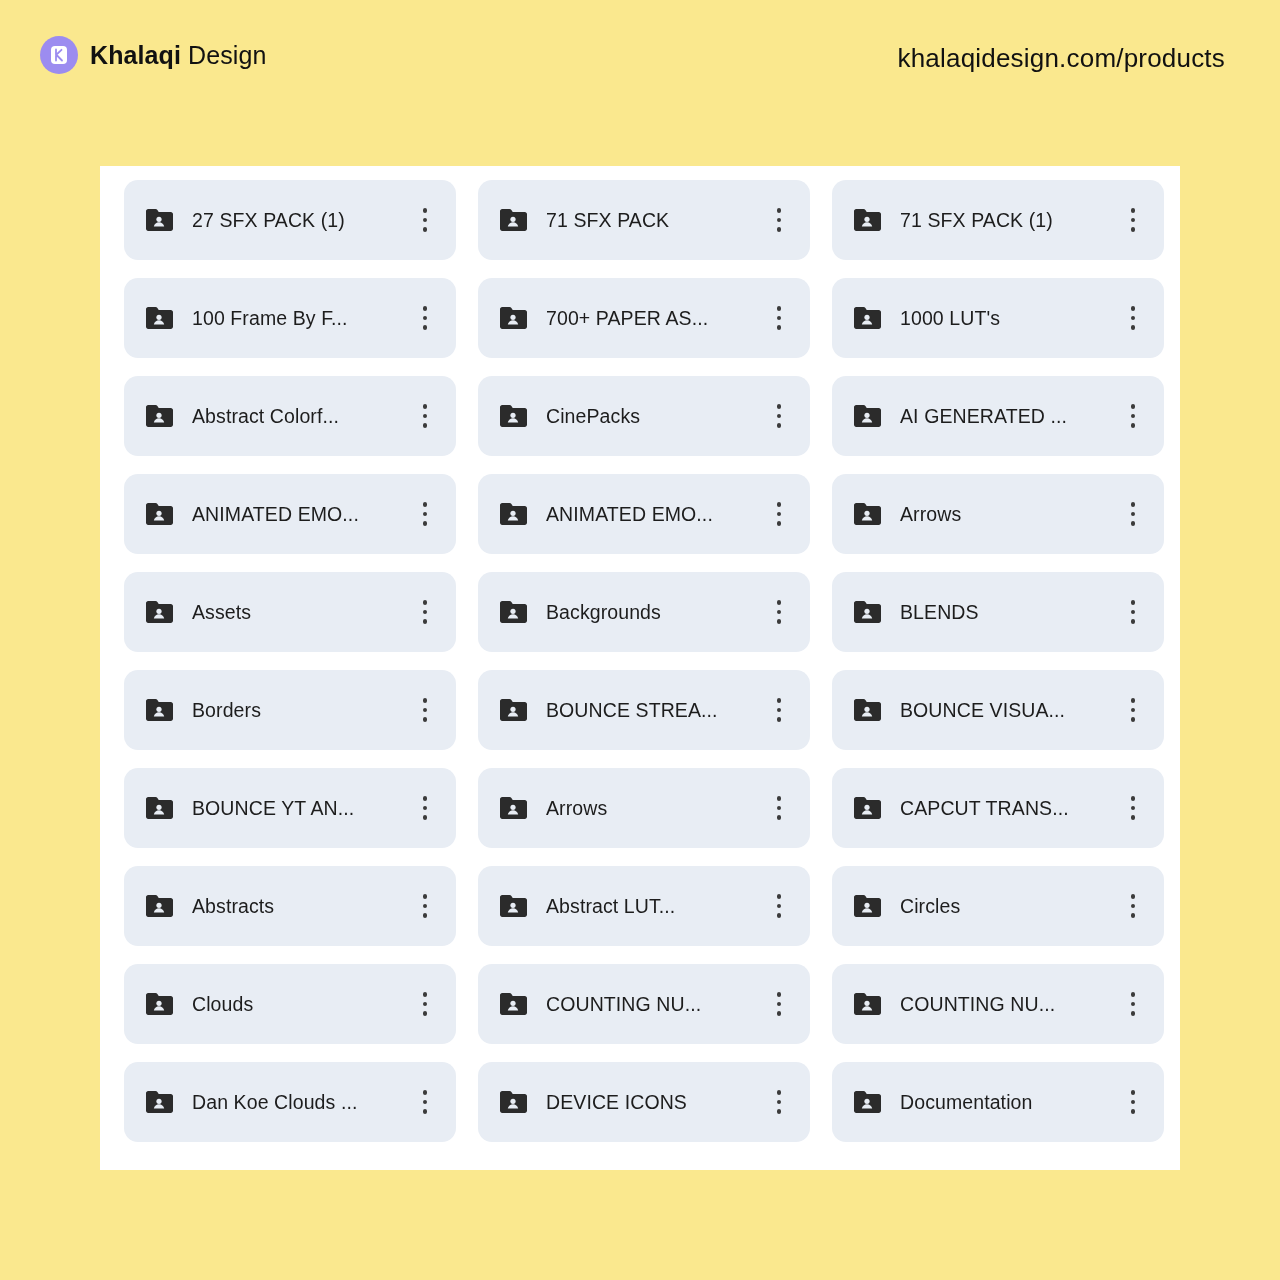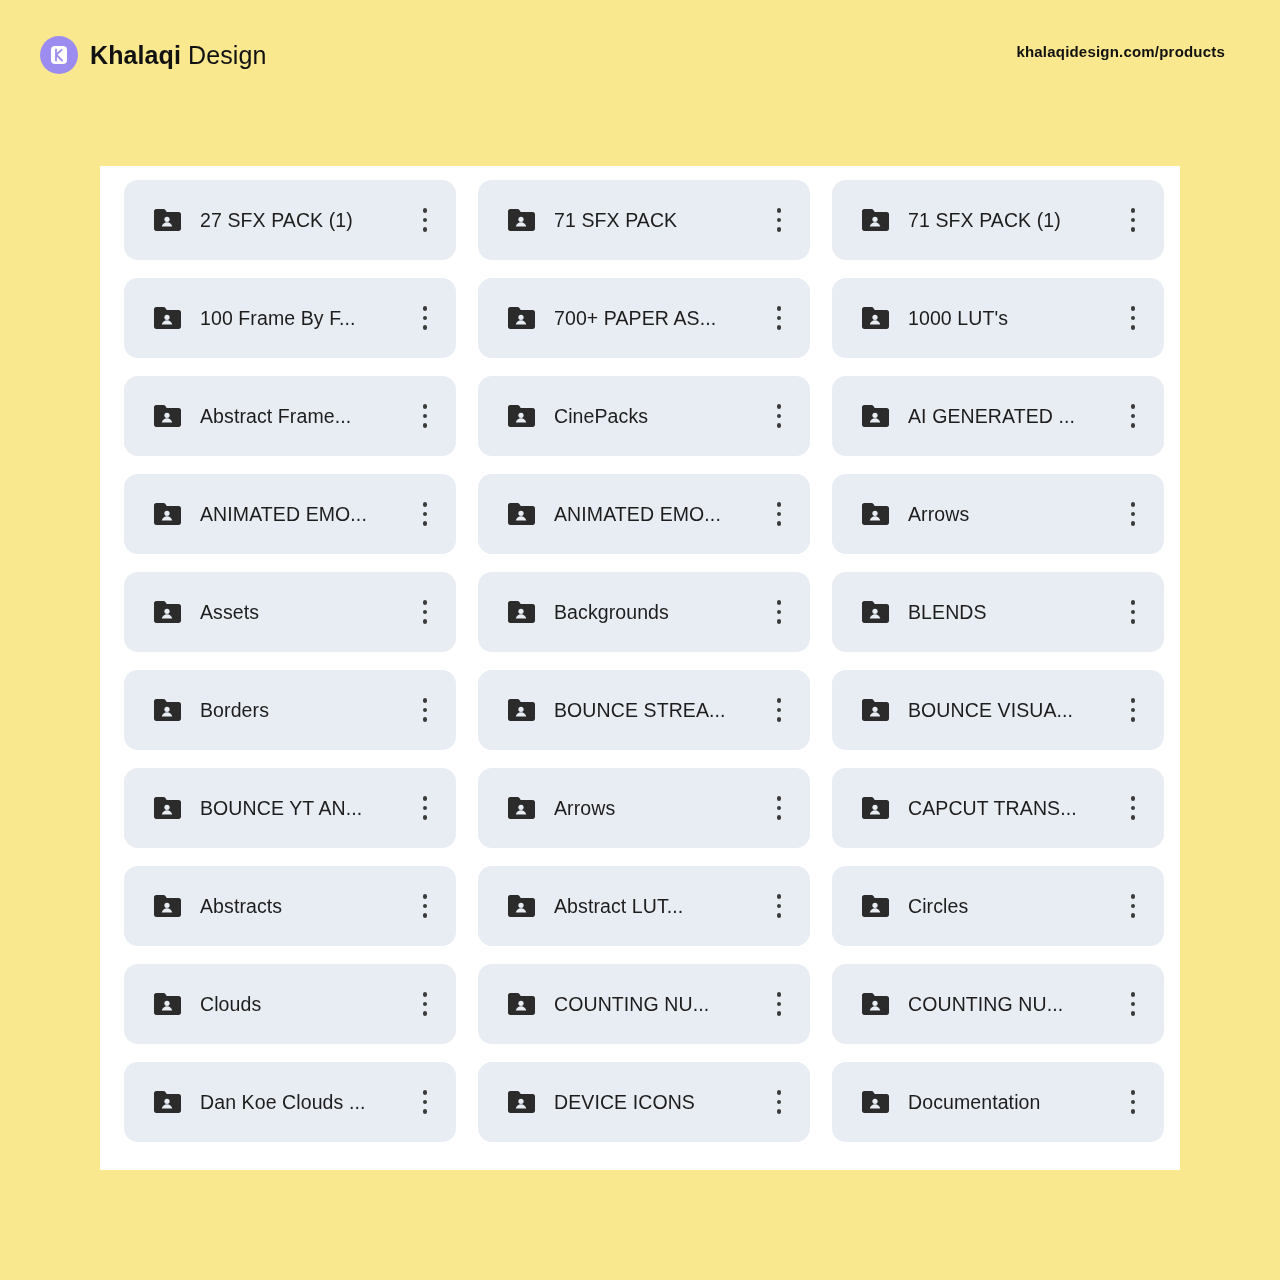--- a/index.html
+++ b/index.html
@@ -52,22 +52,22 @@
     letter-spacing: 0.1px;
     white-space: nowrap;
   }
   .brand-text .bold { font-weight: bold; }
   .brand-text .light { font-weight: normal; }
 
   .site-url {
     position: absolute;
     right: 55px;
     top: 7px;
-    font-size: 15px;
-    font-weight: bold;
+    font-size: 26px;
+    font-weight: normal;
     color: #111111;
     letter-spacing: 0.2px;
     white-space: nowrap;
   }
 
   
   .panel {
     position: absolute;
     left: 100px;
     top: 166px;
@@ -88,21 +88,21 @@
     row-gap: 18px;
   }
 
   .folder-card {
     position: relative;
     height: 80px;
     background: #E8EDF4;
     border-radius: 14px;
     display: flex;
     align-items: center;
-    padding: 0 14px 0 28px;
+    padding: 0 14px 0 20px;
     box-sizing: border-box;
   }
 
   .folder-icon {
     width: 30px;
     height: 26px;
     flex: 0 0 auto;
     margin-right: 18px;
   }
   .folder-icon svg { display: block; }
@@ -250,21 +250,21 @@
           </span>
         </div>
         <div class="folder-card">
           <span class="folder-icon">
             <svg width="30" height="26" viewBox="0 0 30 26" aria-hidden="true">
               <path d="M2 4.2c0-1.2 1-2.2 2.2-2.2h7.3c.8 0 1.5.4 1.9 1l1.3 2h12.1c1.2 0 2.2 1 2.2 2.2v14.6c0 1.2-1 2.2-2.2 2.2H4.2C3 24 2 23 2 21.8V4.2z" fill="#2b2b2b"></path>
               <circle cx="15" cy="12.3" r="2.6" fill="#E8EDF4"></circle>
               <path d="M9.8 19.6c.5-2.7 2.7-4.3 5.2-4.3s4.7 1.6 5.2 4.3H9.8z" fill="#E8EDF4"></path>
             </svg>
           </span>
-          <span class="folder-name">Abstract Frame...</span>
+          <span class="folder-name">Abstract Colorf...</span>
           <span class="kebab">
             <span></span>
             <span></span>
             <span></span>
           </span>
         </div>
         <div class="folder-card">
           <span class="folder-icon">
             <svg width="30" height="26" viewBox="0 0 30 26" aria-hidden="true">
               <path d="M2 4.2c0-1.2 1-2.2 2.2-2.2h7.3c.8 0 1.5.4 1.9 1l1.3 2h12.1c1.2 0 2.2 1 2.2 2.2v14.6c0 1.2-1 2.2-2.2 2.2H4.2C3 24 2 23 2 21.8V4.2z" fill="#2b2b2b"></path>

